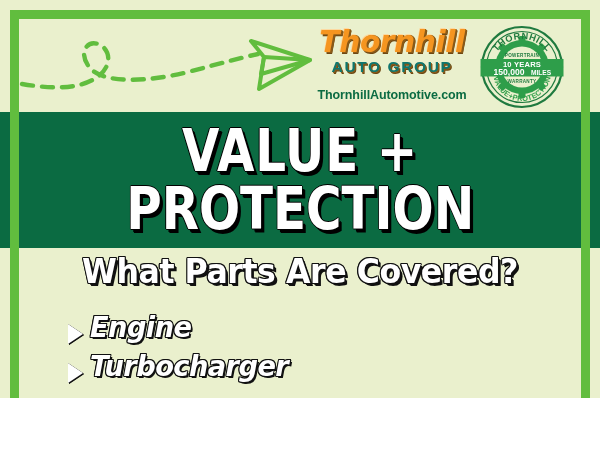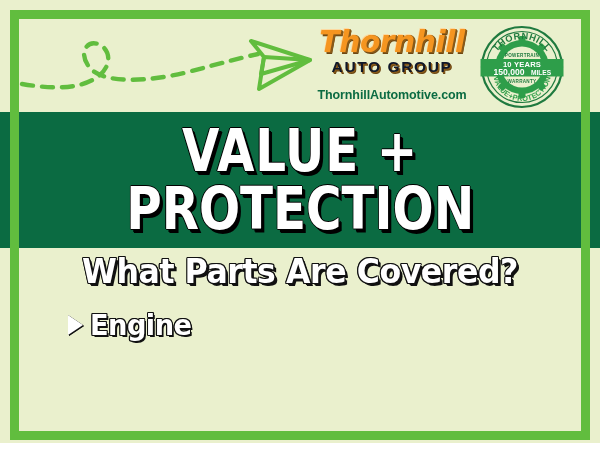--- a/index.html
+++ b/index.html
@@ -3,21 +3,21 @@
 <meta charset="utf-8">
 <style>
   html, body {
     margin: 0;
     padding: 0;
     background: #ffffff;
   }
   #ad {
     position: relative;
     width: 600px;
-    height: 443px;
+    height: 398px;
     background: #eaf0cd;
     overflow: hidden;
     font-family: "Liberation Sans", sans-serif;
   }
 
   
   .frame {
     position: absolute;
     left: 10px;
     top: 10px;
@@ -78,21 +78,21 @@
     text-shadow:
       1px 0 0 #8a5a18, 2px 1px 0 #8a5a18, 2px 2px 0 #6d4712,
       -0.6px -0.6px 0 #fcd9a0;
     transform: scaleX(0.96);
   }
   .logo-sub {
     font-family: "Liberation Sans", sans-serif;
     font-weight: bold;
     font-size: 15.5px;
     letter-spacing: 1.6px;
-    color: #0f172a;
+    color: #0f766e;
     text-shadow: 1px 1px 0 #8a5a18, 1.6px 1.6px 0 #6d4712;
     margin-top: 2px;
   }
   .logo-url {
     font-family: "Liberation Sans", sans-serif;
     font-weight: bold;
     font-size: 12.5px;
     letter-spacing: -0.1px;
     color: #0b6b42;
     margin-top: 14px;
@@ -172,23 +172,24 @@
   }
   .col {
     position: absolute;
     top: 0;
   }
   .col-left  { left: 68px;  }
   .col-right { left: 310px; }
 
   .part-item {
     display: flex;
-    align-items: center;
+    align-items: flex-end;
     height: 39px;
     white-space: nowrap;
+    font-style: italic;
   }
   .bullet {
     width: 0;
     height: 0;
     border-left: 15px solid #ffffff;
     border-top: 10px solid transparent;
     border-bottom: 10px solid transparent;
     margin-right: 7px;
     filter: drop-shadow(1.5px 1.5px 0 #111111) drop-shadow(0 0 0.6px #111);
     flex: none;
@@ -276,19 +277,23 @@
   </div>
 
   <div class="subtitle">What Parts Are Covered?</div>
 
   <div class="parts">
     <div class="col col-left">
       <div class="part-item">
         <span class="bullet"></span>
         <span class="part-label">Engine</span>
       </div>
+      <div class="part-item">
+        <span class="bullet"></span>
+        <span class="part-label">Turbocharger</span>
+      </div>
     </div>
     <div class="col col-right">
     </div>
   </div>
 
   <div class="frame"></div>
 </div>
 
 </body></html>

